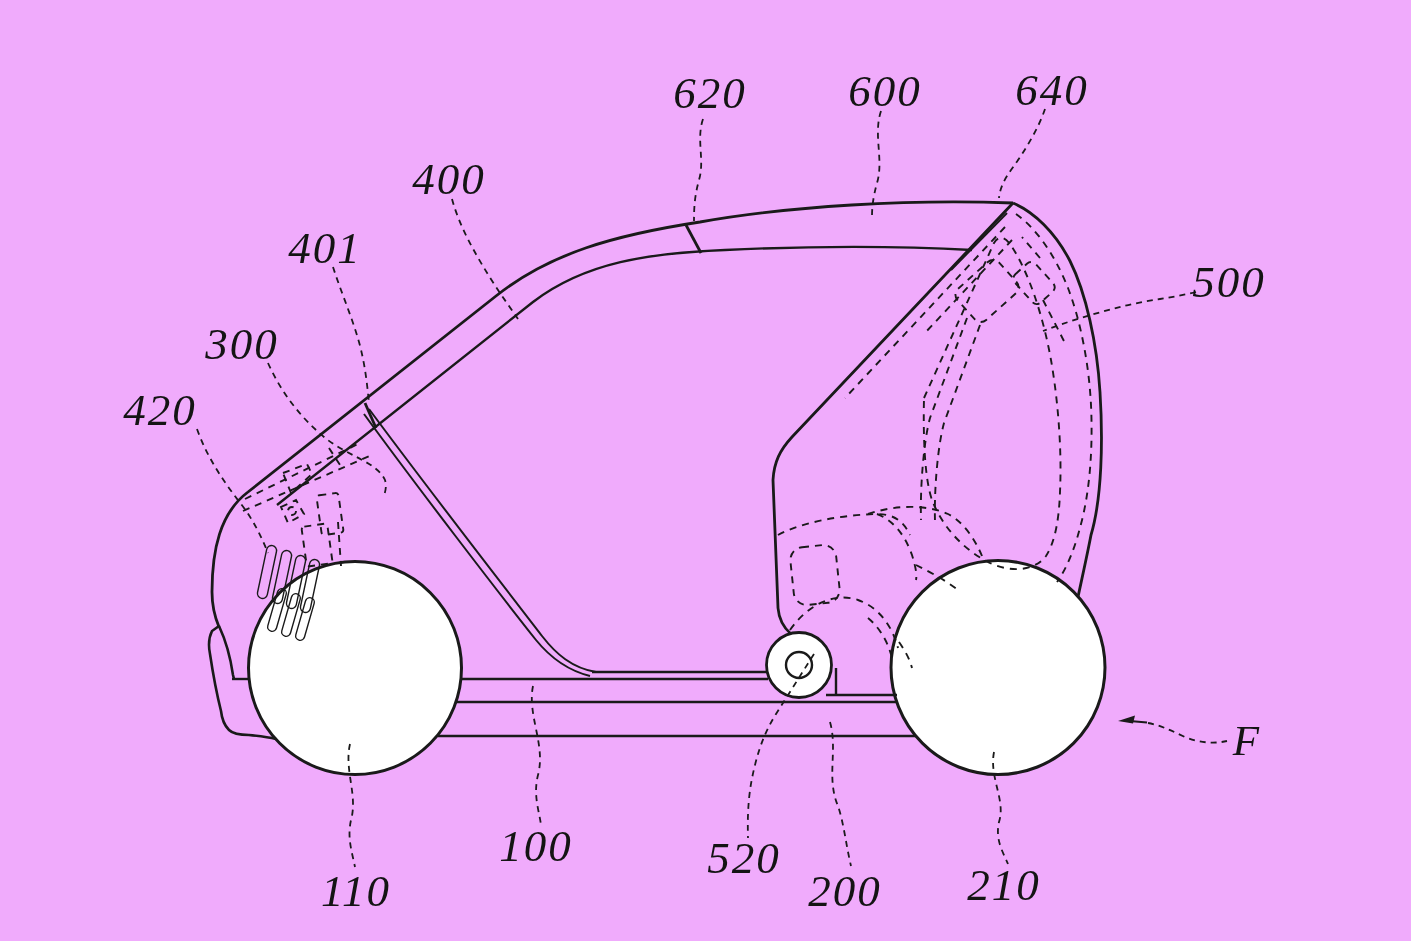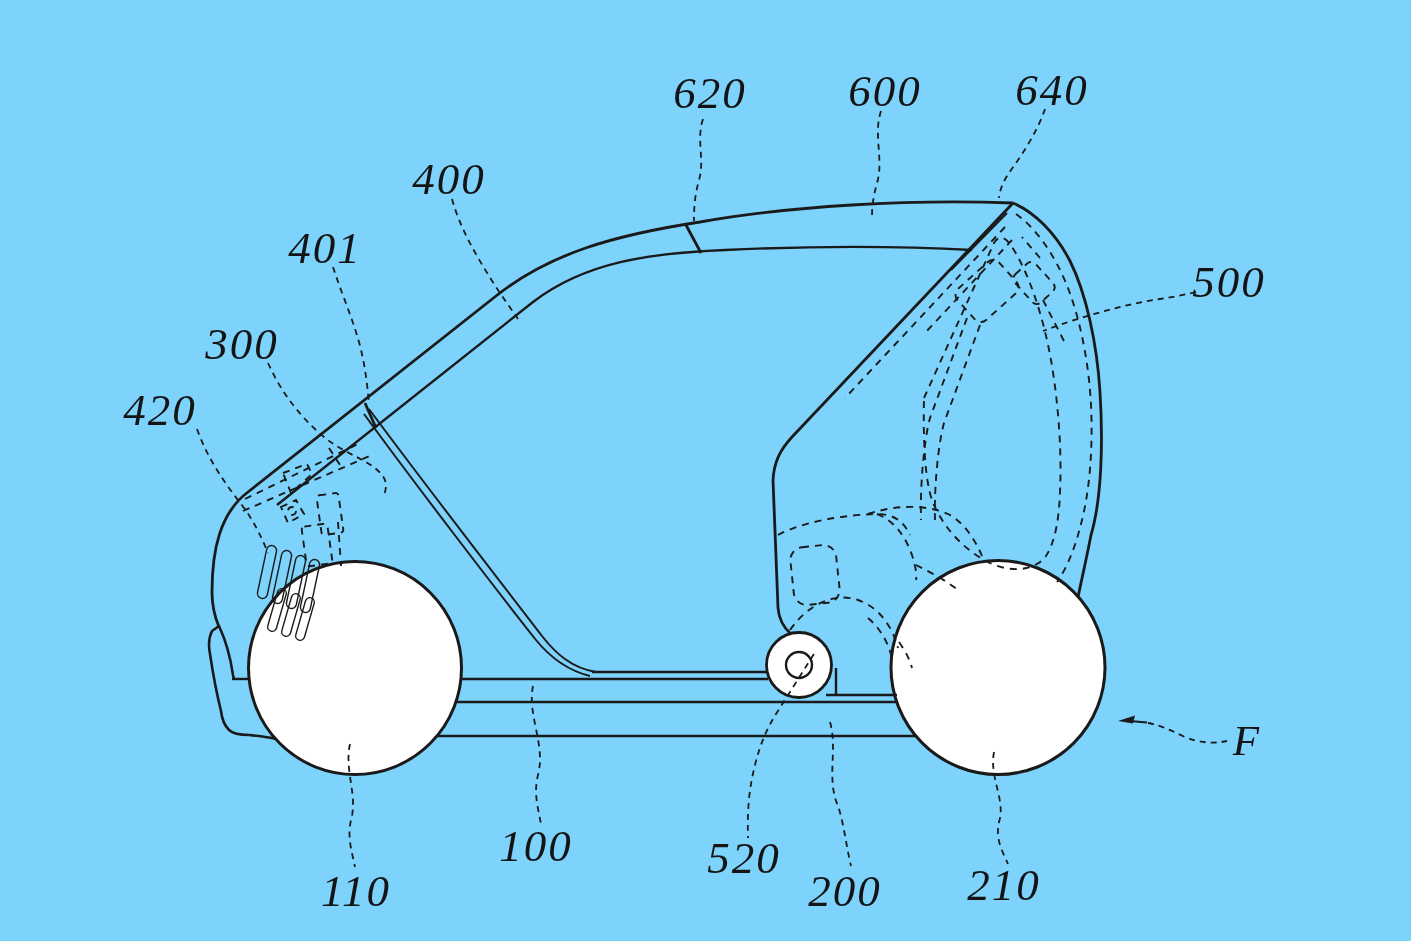--- a/index.html
+++ b/index.html
@@ -1,16 +1,16 @@
 <!DOCTYPE html>
 <html><head>
 <meta charset="utf-8">
 <style>
   html,body{margin:0;padding:0;background:#ffffff;}
-  .page{position:relative;width:1411px;height:941px;background:#7dd3fc;overflow:hidden;}
+  .page{position:relative;width:1411px;height:941px;background:#f0abfc;overflow:hidden;}
   svg{position:absolute;left:0;top:0;}
   text{font-family:"Liberation Serif", serif;font-style:italic;font-weight:normal;fill:#141414;letter-spacing:2px;-webkit-text-stroke:0.6px #141414;}
 </style>
 </head>
 <body>
 <div class="page">
 <svg width="1411" height="941" viewBox="0 0 1411 941">
   <g fill="none" stroke="#1a1a1a">
 
     <g stroke-width="2.4">

